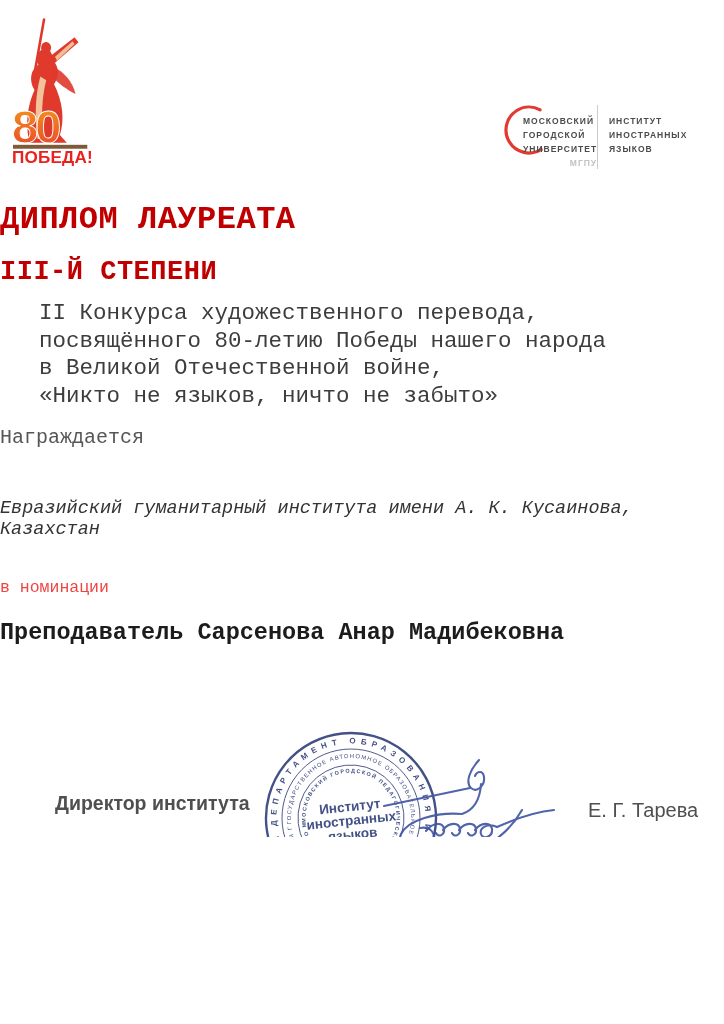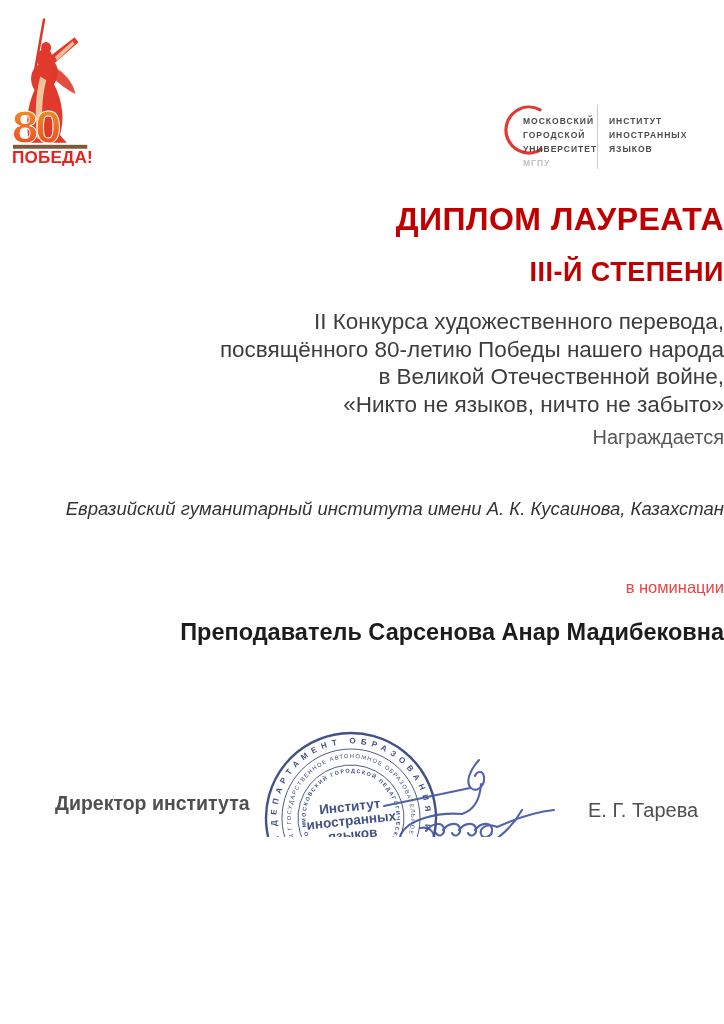--- a/index.html
+++ b/index.html
@@ -3,46 +3,46 @@
 <meta charset="utf-8">
 <style>
   * { margin:0; padding:0; box-sizing:border-box; }
   html,body { background:#ffffff; }
   .page {
     position:relative; width:724px; height:837px; margin:0 auto;
     background:#ffffff; overflow:hidden;
     font-family:"Liberation Sans", sans-serif;
   }
   .abs { position:absolute; }
-  .centered { left:0; right:0; text-align:right; }
+  .centered { left:0; right:0; text-align:left;font-family:Liberation Mono, monospace; }
 
   
   .victory-logo { left:12px; top:14px; width:88px; height:158px; }
   .mgu-logo { left:505px; top:101px; width:175px; height:82px; }
   .mgu-arc { left:-3px; top:1px; width:58px; height:58px; }
   .mgu-col { position:absolute; top:13px; }
   .mgu-col.col1 { left:18px; }
   .mgu-col.col2 { left:104px; top:13px; }
   .mgu-line {
     font-size:8.5px; font-weight:bold; letter-spacing:1px;
     color:#4b4b4b; line-height:14px; white-space:nowrap;
   }
-  .mgu-line.muted { color:#c2c2c2; }
+  .mgu-line.muted { color:#c2c2c2;text-align:right; }
   .logo-divider { left:92px; top:4px; width:1px; height:64px; background:#cccccc; }
 
   
   .diploma-title {
     top:201px; font-size:32px; font-weight:bold; color:#c00000; letter-spacing:0.5px;
   }
   .diploma-degree {
     top:257px; font-size:27px; font-weight:bold; color:#c00000; letter-spacing:0.5px;
   }
 
   
-  .contest { top:308px; font-size:22.5px; line-height:27.5px; color:#3d3d3d; }
+  .contest { top:300px; font-size:22.5px; line-height:27.5px; color:#3d3d3d;margin-left:39px; }
 
   
   .award-label { top:426px; font-size:20px; color:#565656; }
   .recipient-name { top:456px; font-size:23px; font-weight:bold; color:#262626; }
   .recipient-institution { top:498px; font-size:18.5px; font-style:italic; color:#333333; }
   .nomination-label { top:578px; font-size:16.5px; color:#ef4444; }
   .nomination-title { top:567px; font-size:23px; color:#3d3d3d; }
   .teacher-line { top:619px; font-size:23.5px; font-weight:bold; color:#1c1c1c; }
 
   

